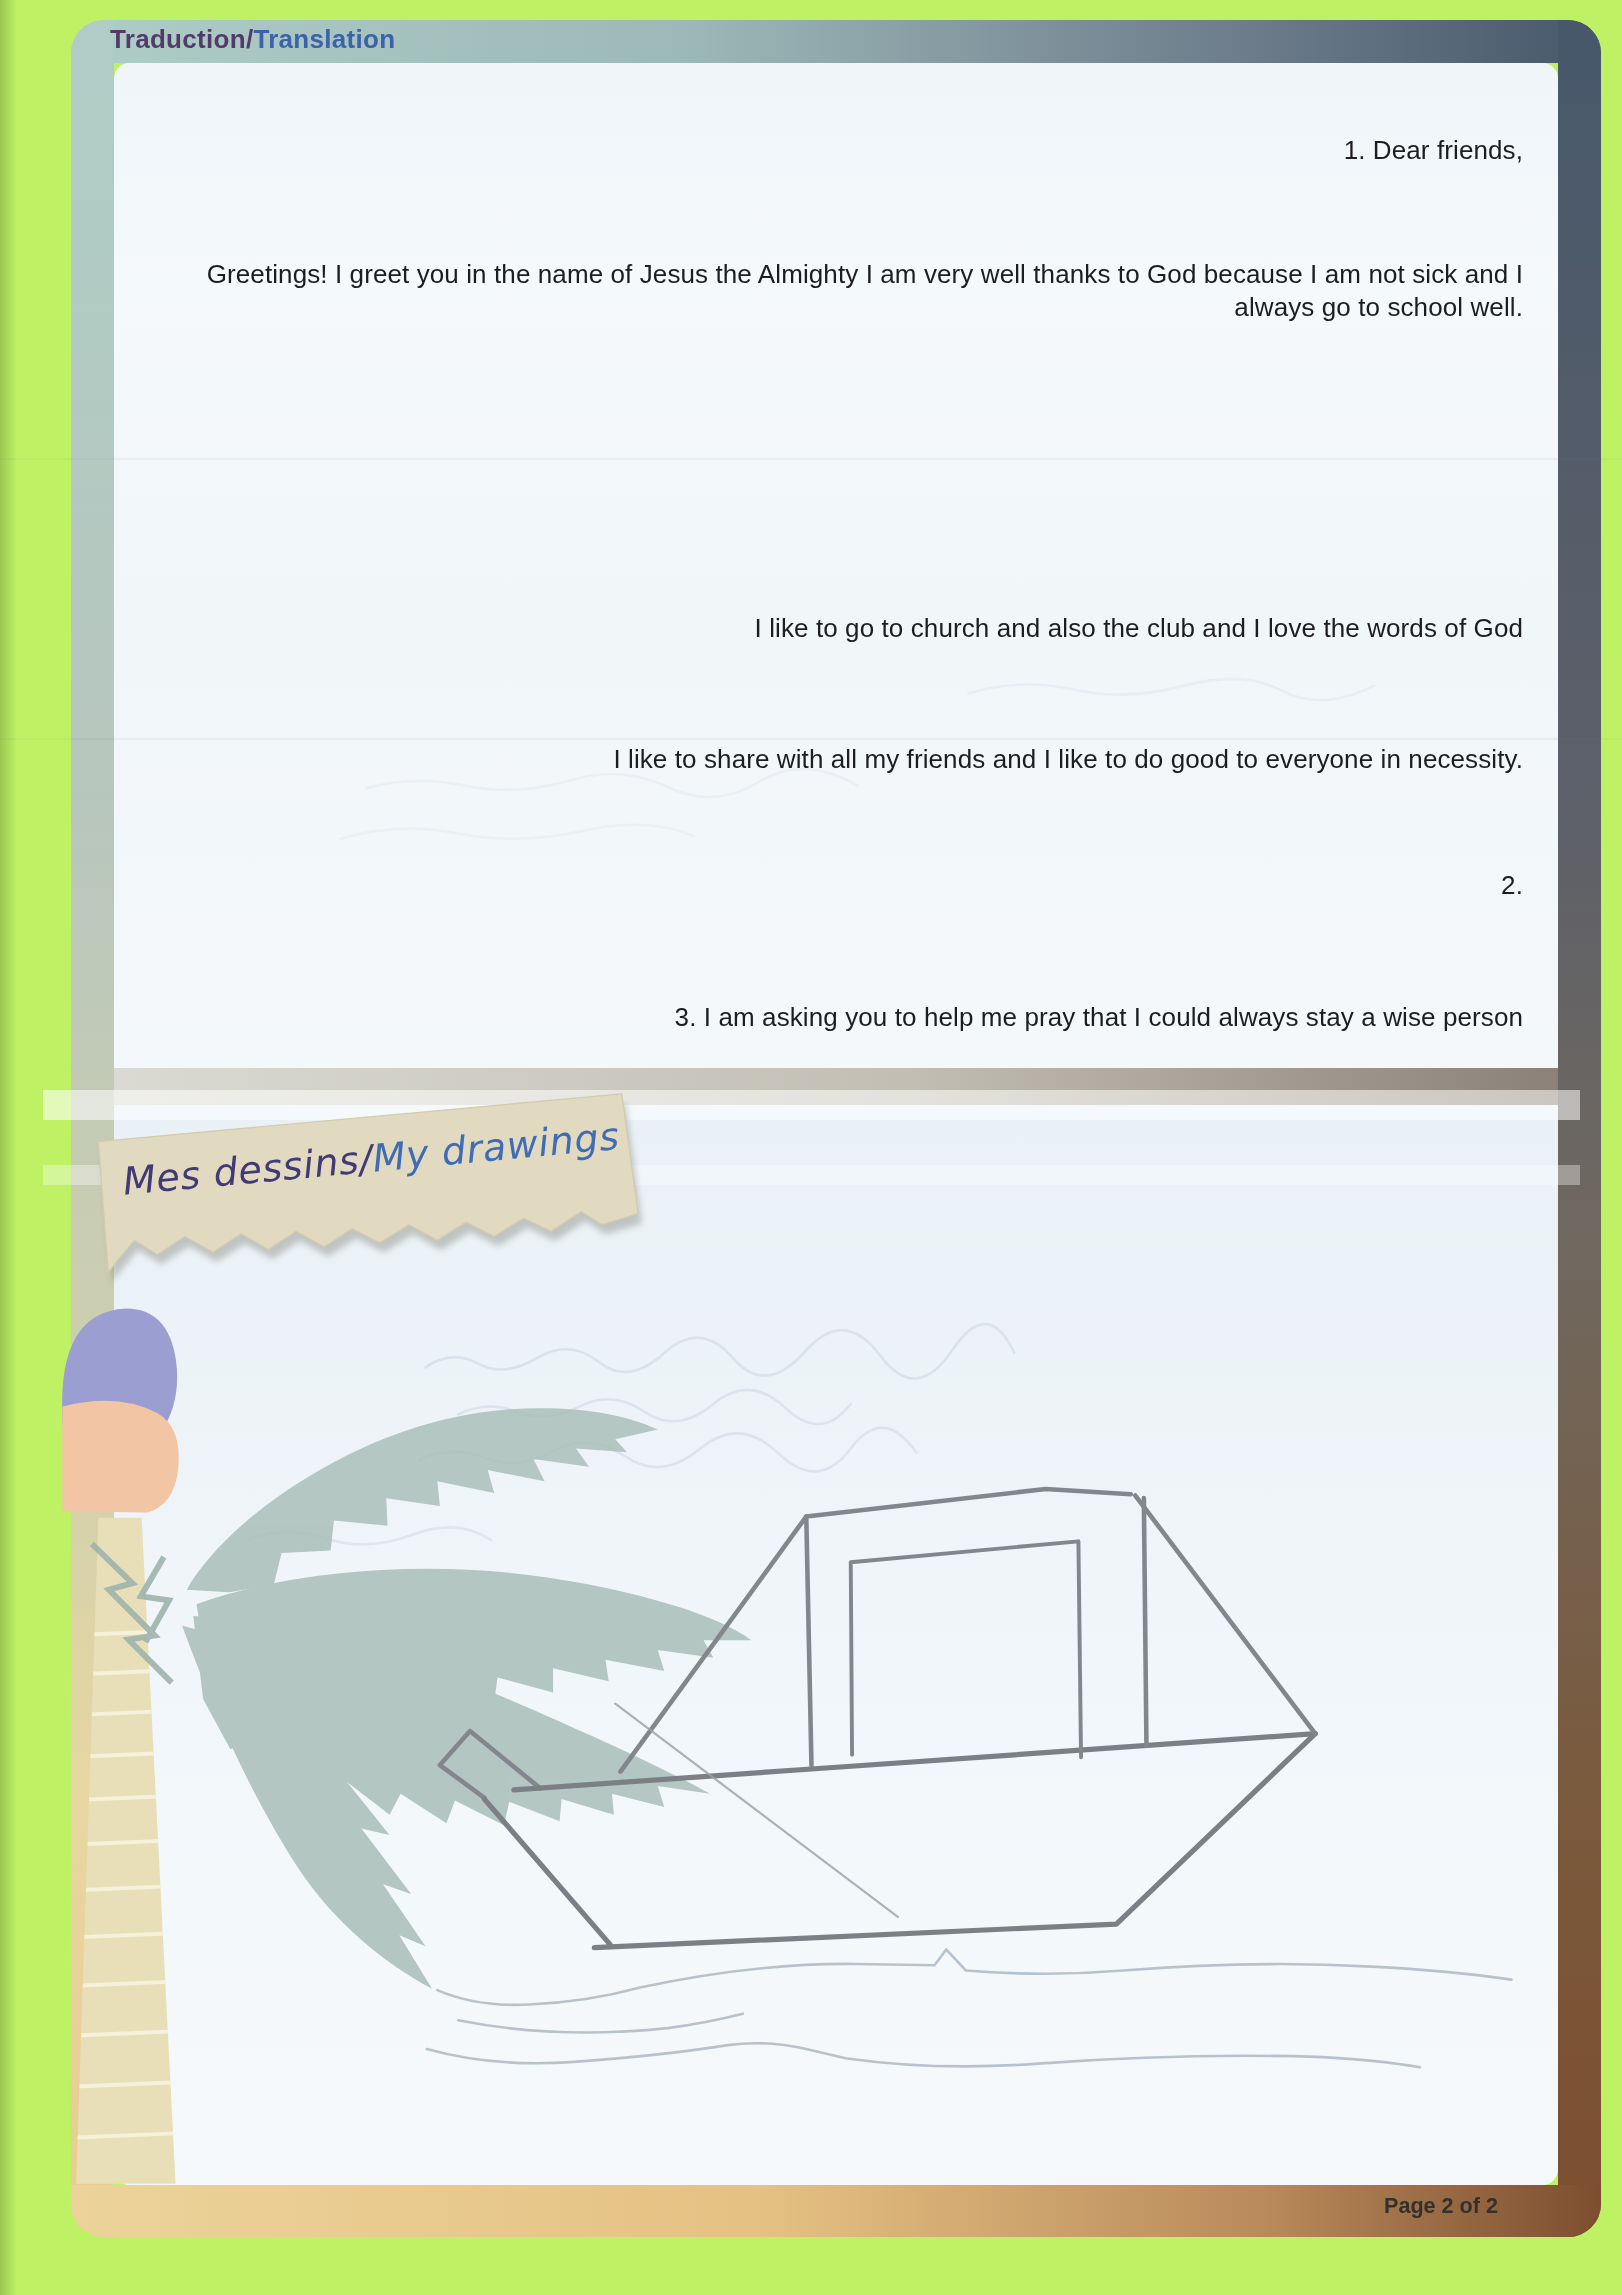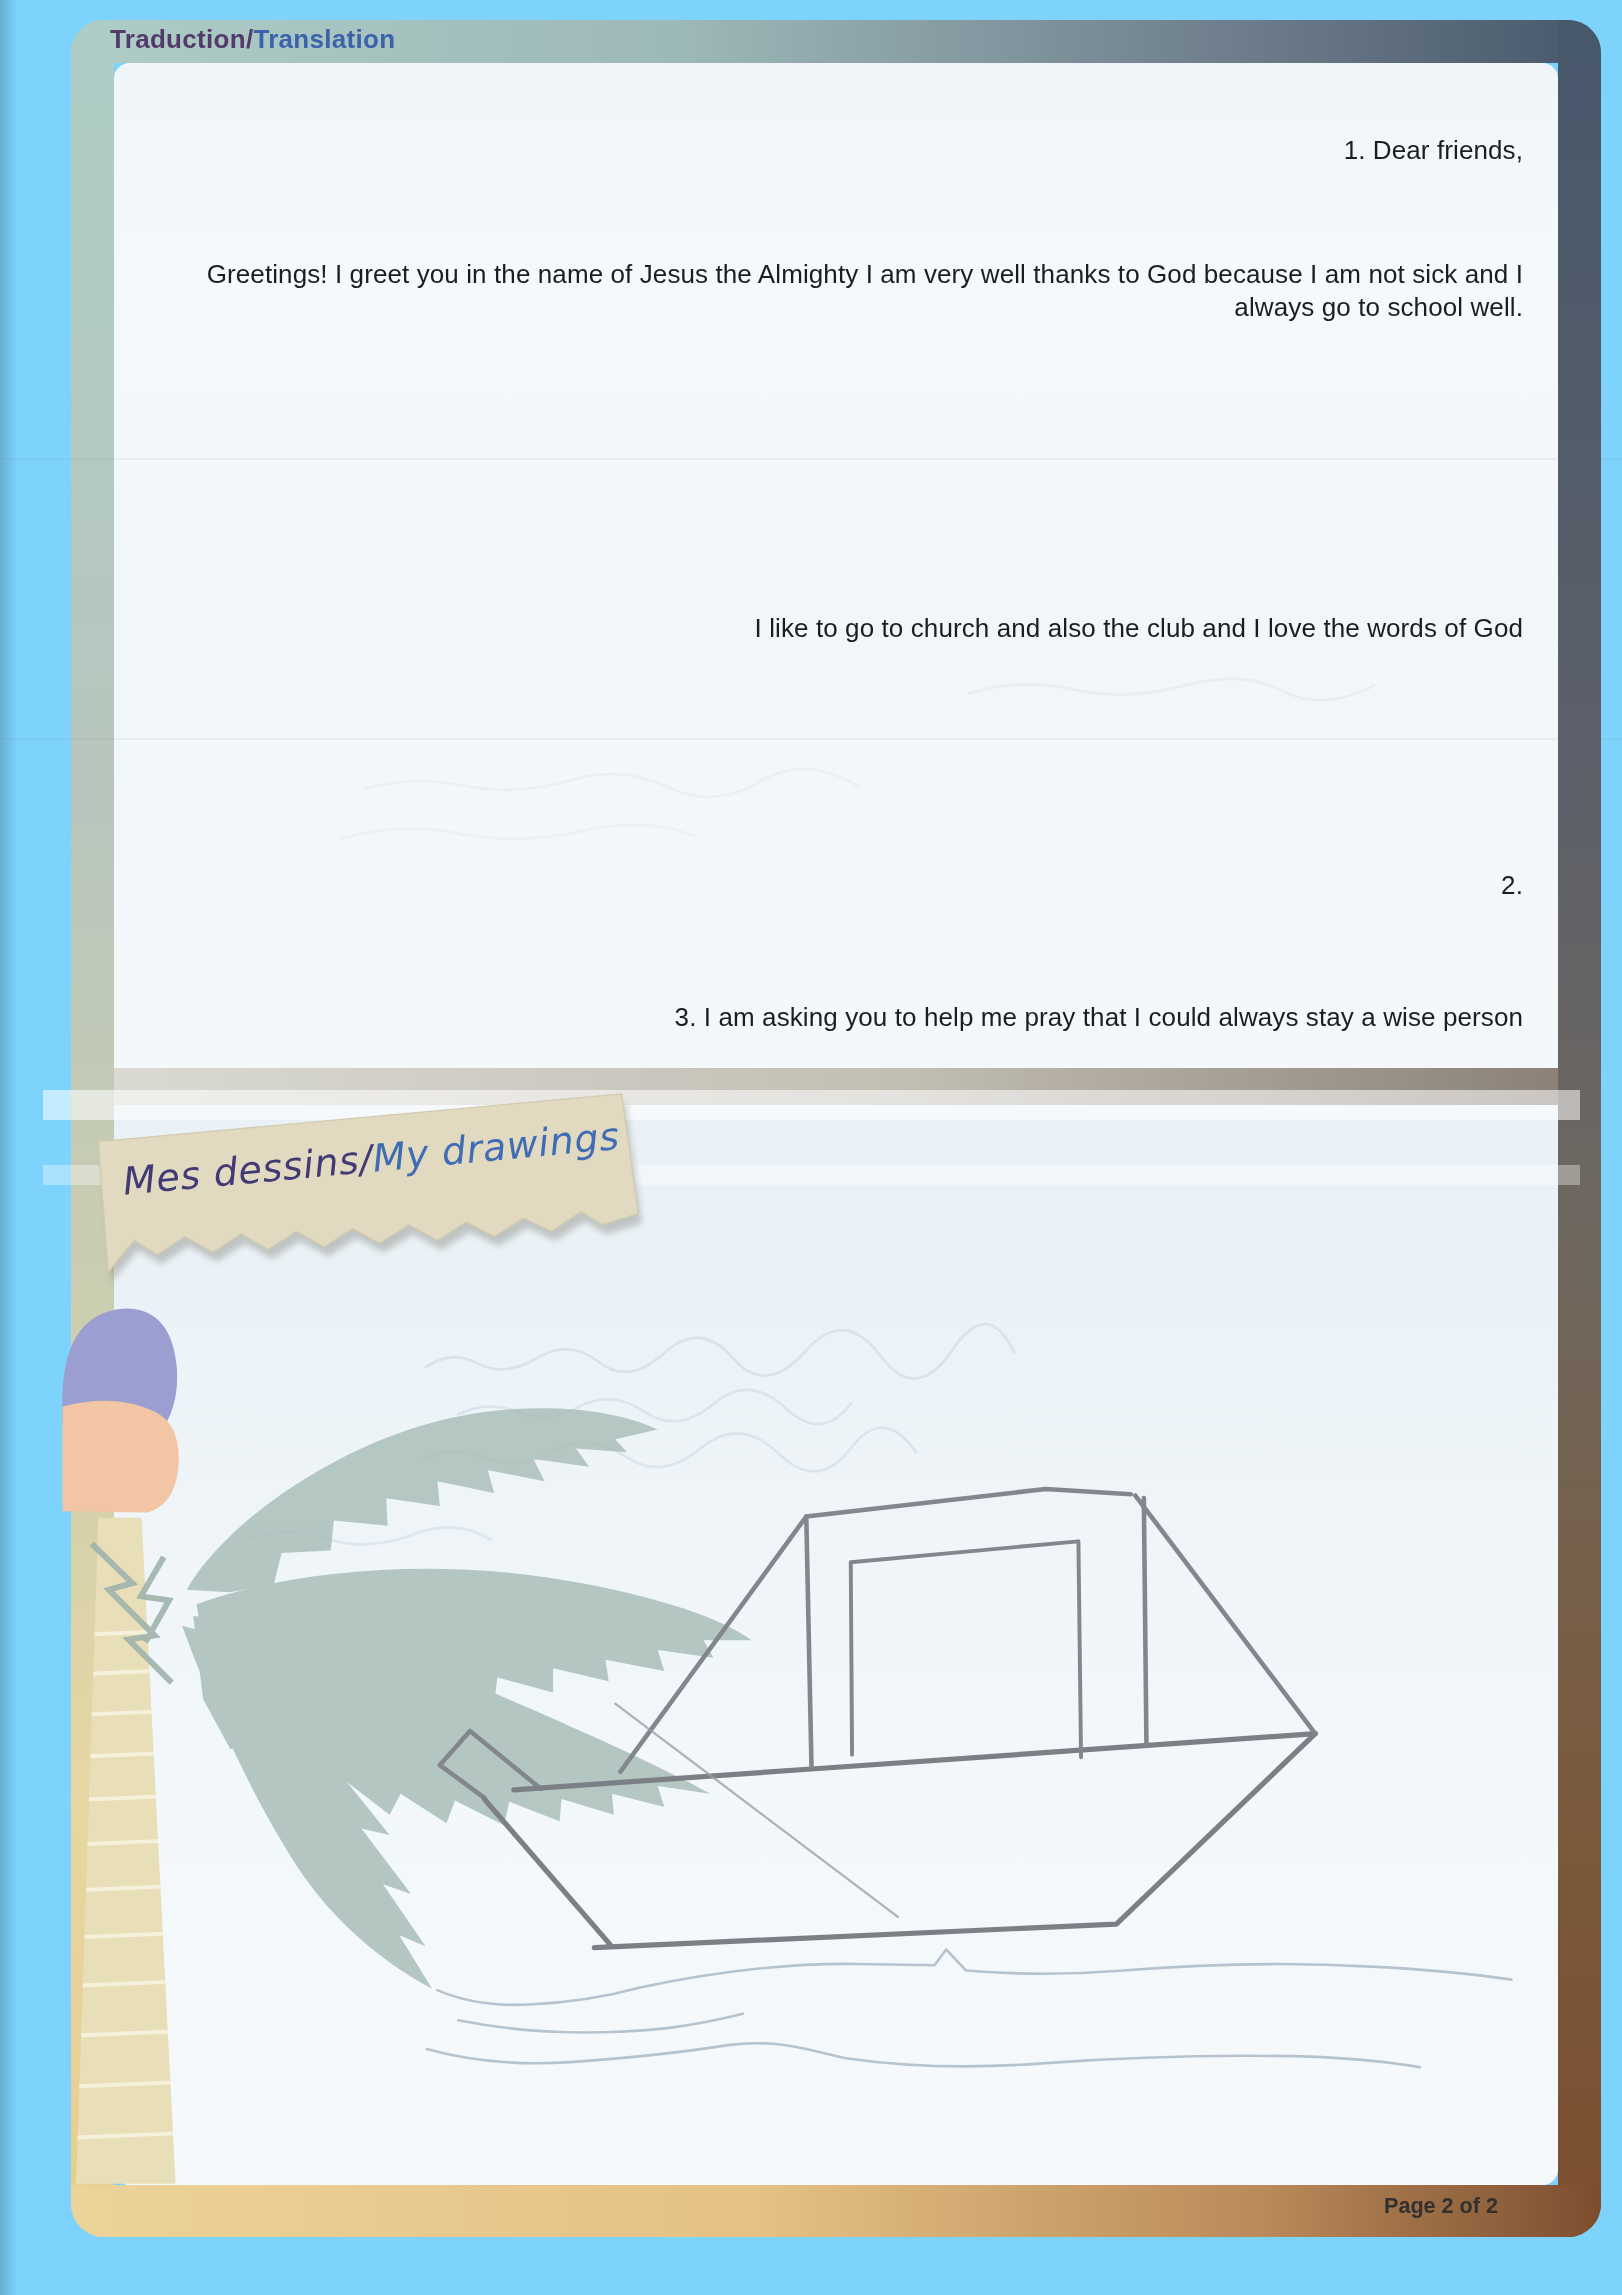--- a/index.html
+++ b/index.html
@@ -1,17 +1,17 @@
 <!DOCTYPE html>
 <html style="font-size:10.5px"><head>
 <meta charset="utf-8">
 <title>Scanned letter translation page</title>
 <style>
   html,body{margin:0;padding:0;background:#e9e9e9;}
-  .page{position:relative;width:1623px;height:2295px;background:#7dd3fc;overflow:hidden;
+  .page{position:relative;width:1623px;height:2295px;background:#bef264;overflow:hidden;
         font-family:"Liberation Sans",sans-serif;}
   
   .scan-edge-left{position:absolute;left:0;top:0;width:17px;height:2295px;
     background:linear-gradient(90deg,rgba(0,0,0,.18),rgba(0,0,0,0));z-index:6;}
   .scan-line{position:absolute;left:0;width:1623px;height:2px;background:rgba(110,125,140,.08);z-index:6;}
   .scan-line.l1{top:458px}.scan-line.l2{top:738px}
 
   
   .frame{position:absolute;left:71px;top:19.6px;width:1530px;height:2217px;border-radius:33px;overflow:hidden;z-index:1;}
   .b-top{position:absolute;left:0;top:0;right:0;height:43px;
@@ -181,20 +181,21 @@
     </g>
   </svg>
 
   <div class="header-title">
     <span class="fr">Traduction/</span><span class="en">Translation</span>
   </div>
 
   <div class="para p1">1. Dear friends,</div>
   <div class="para p2">Greetings! I greet you in the name of Jesus the Almighty I am very well thanks to God because I am not sick and I always go to school well.</div>
   <div class="para p5">I like to go to church and also the club and I love the words of God</div>
+  <div class="para p6">I like to share with all my friends and I like to do good to everyone in necessity.</div>
   <div class="para p7">2.</div>
   <div class="para p8">3. I am asking you to help me pray that I could always stay a wise person</div>
 
   <div class="drawings-label-text">
     <span class="fr">Mes dessins/</span><span class="en">My drawings</span>
   </div>
 
   <div class="page-indicator">Page 2 of 2</div>
 
   <div class="scan-edge-left"></div>

